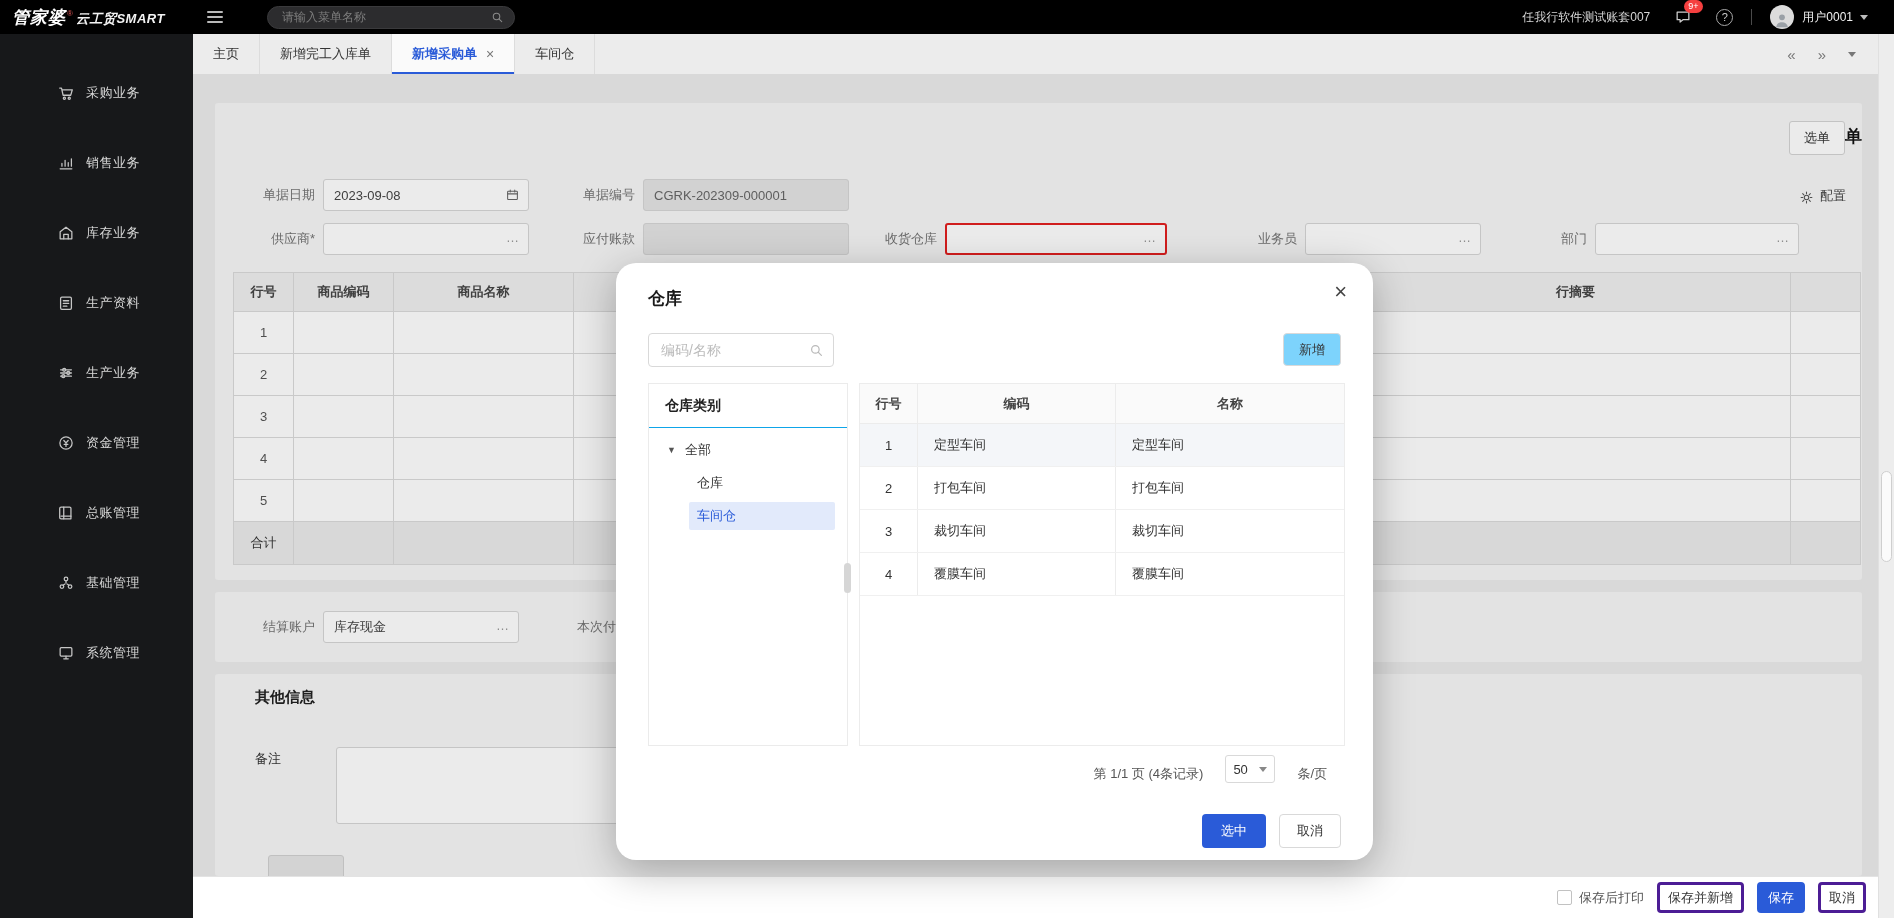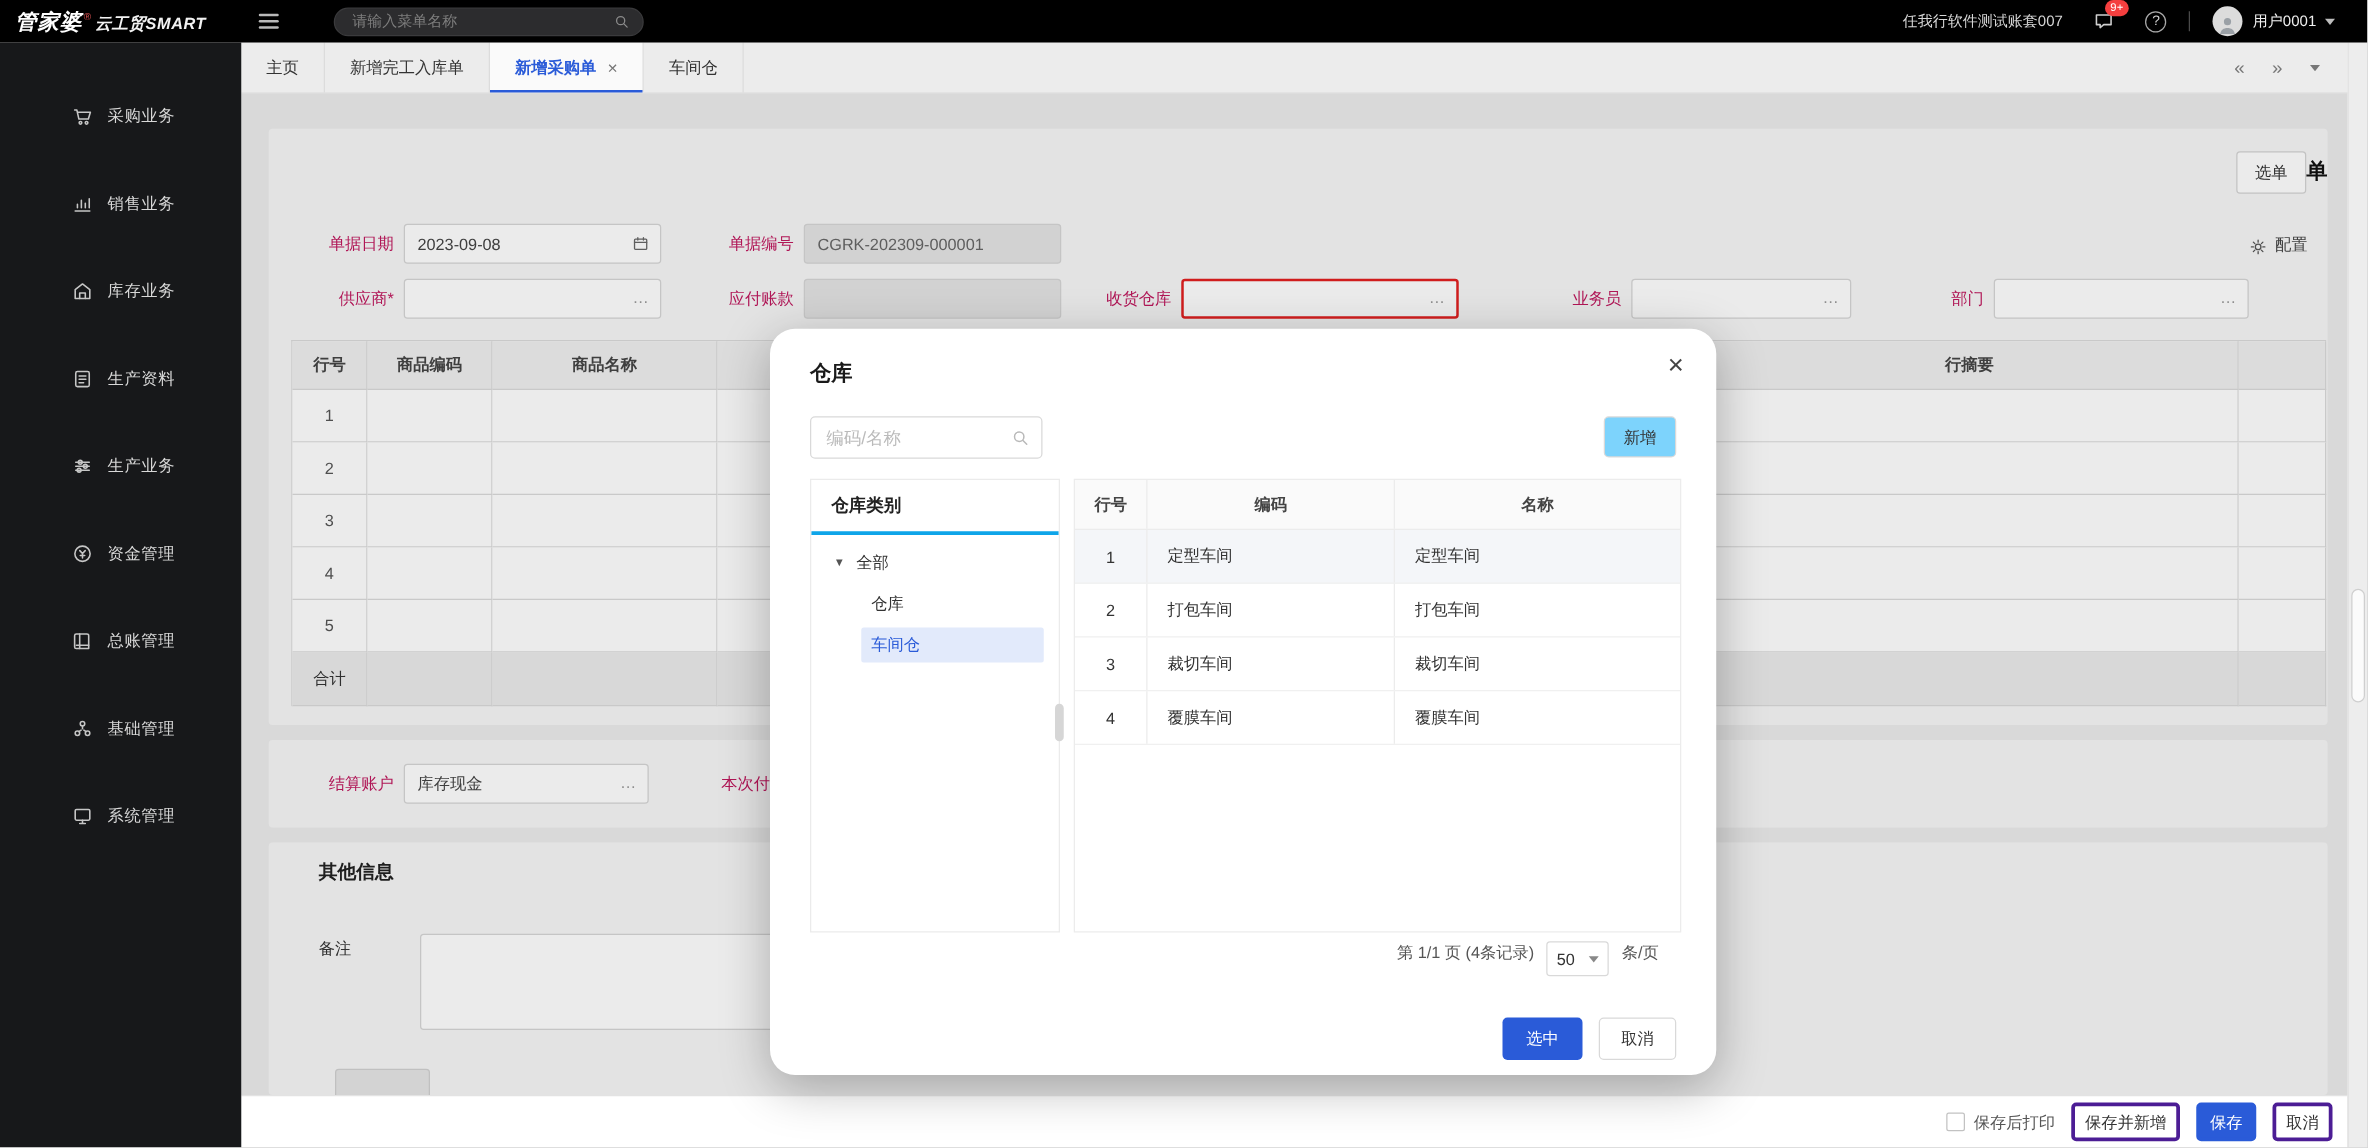--- a/index.html
+++ b/index.html
@@ -57,21 +57,21 @@
   .card{position:absolute;left:22px;width:1647px;background:#f5f5f5;border-radius:3px}
   .card1{top:28px;height:477px}
   .card2{top:517px;height:70px}
   .card3{top:599px;height:202px;overflow:hidden}
   .page-title{position:absolute;left:0;right:0;top:22px;text-align:right;font-size:17px;font-weight:700;color:#111}
   .select-order{position:absolute;right:17px;top:18px;width:56px;height:34px;background:#fdfdfd;border:1px solid #d2d2d2;border-radius:3px;font-size:13px;color:#333}
   .config{position:absolute;right:16px;top:84px;display:flex;gap:6px;align-items:flex-end;font-size:13px;color:#444;cursor:pointer}
   .config svg{width:15px;height:15px;color:#555}
 
   .fg{position:absolute;display:flex;align-items:center;height:34px}
-  .flabel{font-size:13px;color:#be185d;text-align:right;padding-right:8px;flex:none;white-space:nowrap}
+  .flabel{font-size:13px;color:#737373;text-align:right;padding-right:8px;flex:none;white-space:nowrap}
   .fbox{position:relative;height:32px;background:#fdfdfd;border:1px solid #d4d4d4;border-radius:3px;flex:none;display:flex;align-items:center}
   .fbox input{width:100%;height:100%;border:none;background:transparent;outline:none;font-size:13px;color:#444;padding:0 26px 0 10px}
   .fbox.disabled{background:#e2e2e2}
   .fbox.disabled input{color:#666}
   .fbox.red{border:2px solid #e02020}
   .dots{position:absolute;right:9px;top:50%;transform:translateY(-60%);color:#999;font-size:13px;pointer-events:none}
   .fic{position:absolute;right:8px;top:50%;transform:translateY(-50%);width:15px;height:15px;color:#666;pointer-events:none}
   .fic svg{width:15px;height:15px;display:block}
 
   .otable{position:absolute;left:18px;top:169px;width:1628px;display:grid;grid-template-columns:60px 100px 180px 1fr 430px 70px;border-top:1px solid #d9d9d9;border-left:1px solid #d9d9d9;background:#fdfdfd}
@@ -99,36 +99,36 @@
   
   .modal{position:absolute;left:616px;top:263px;width:757px;height:597px;background:#fff;border-radius:20px;box-shadow:0 10px 40px rgba(0,0,0,.28);z-index:50}
   .m-title{position:absolute;left:32px;top:24px;font-size:17px;font-weight:700;color:#1a1a1a}
   .m-close{position:absolute;right:26px;top:18px;font-size:22px;color:#444;cursor:pointer;line-height:1}
   .m-search{position:absolute;left:32px;top:70px;width:186px;height:34px;border:1px solid #d9d9d9;border-radius:4px;display:flex;align-items:center;background:#fff}
   .m-search input{flex:1;border:none;outline:none;background:none;font-size:14px;padding:0 4px 0 12px;color:#333;min-width:0}
   .m-search input::placeholder{color:#bbb}
   .m-search svg{width:15px;height:15px;color:#b9b9b9;margin-right:9px;flex:none}
   .m-add{position:absolute;right:32px;top:70px;width:58px;height:33px;background:#7dd3fc;border:1px solid #d9d9d9;border-radius:4px;font-size:13px;color:#333}
   .m-tree{position:absolute;left:32px;top:120px;width:200px;height:363px;border:1px solid #ebebeb;background:#fff;overflow:hidden}
-  .mt-head{height:44px;display:flex;align-items:center;padding-left:16px;font-size:14px;font-weight:700;color:#222;border-bottom:3px solid #0ea5e9}
+  .mt-head{height:44px;display:flex;align-items:center;padding-left:16px;font-size:14px;font-weight:700;color:#222;border-bottom:1px solid #0ea5e9}
   .tree-root{display:flex;align-items:center;gap:9px;padding:13px 0 5px 18px;font-size:13px;color:#333;cursor:pointer}
   .tcaret{font-size:9px;color:#555}
   .tree-child{margin:5px 12px 0 40px;height:28px;display:flex;align-items:center;padding-left:8px;font-size:13px;color:#333;border-radius:2px;cursor:pointer}
   .tree-child.selected{background:#e2eafb;color:#2a5bd8}
   .m-handle{position:absolute;left:228px;top:300px;width:7px;height:30px;background:#d6d6d6;border-radius:4px;cursor:pointer}
   .m-table{position:absolute;left:243px;top:120px;width:486px;height:363px;border:1px solid #ececec;background:#fff;overflow:hidden}
   .mrowh{display:flex;height:40px;background:#fafafa;border-bottom:1px solid #ececec}
   .mrow{display:flex;height:43px;border-bottom:1px solid #f0f0f0;cursor:pointer}
   .mrow.sel{background:#f4f6f9}
   .mcell{font-size:13px;color:#333;display:flex;align-items:center}
   .mcell.c0{width:58px;justify-content:center;border-right:1px solid #ececec;flex:none}
   .mcell.c1{width:198px;padding-left:16px;border-right:1px solid #ececec;flex:none}
   .mcell.c2{flex:1;padding-left:16px}
   .mrowh .mcell{color:#444;font-weight:600;padding-left:0;justify-content:center}
-  .m-pag{position:absolute;right:46px;top:490px;height:30px;display:flex;align-items:flex-start;gap:10px;font-size:13px;color:#555}
+  .m-pag{position:absolute;right:46px;top:490px;height:30px;display:flex;align-items:flex-end;gap:22px;font-size:13px;color:#555}
   .m-psize{width:50px;height:28px;border:1px solid #d9d9d9;border-radius:3px;display:flex;align-items:center;justify-content:space-between;padding:0 7px;color:#333;cursor:pointer}
   .scaret{width:0;height:0;border:4px solid transparent;border-top:5px solid #888;margin-top:4px}
   .m-ok{position:absolute;right:107px;top:551px;width:64px;height:34px;background:#2a5bd8;color:#fff;border:none;border-radius:4px;font-size:13px}
   .m-cancel{position:absolute;right:32px;top:551px;width:62px;height:34px;background:#fff;border:1px solid #d9d9d9;border-radius:4px;font-size:13px;color:#333}
 </style>
 </head>
 <body>
 
 <div class="screen">
 

